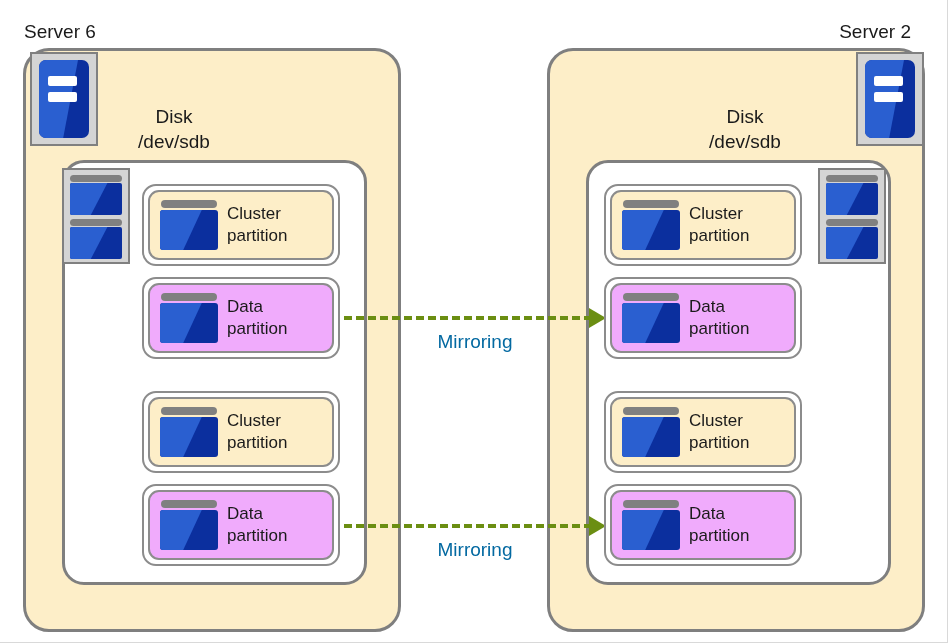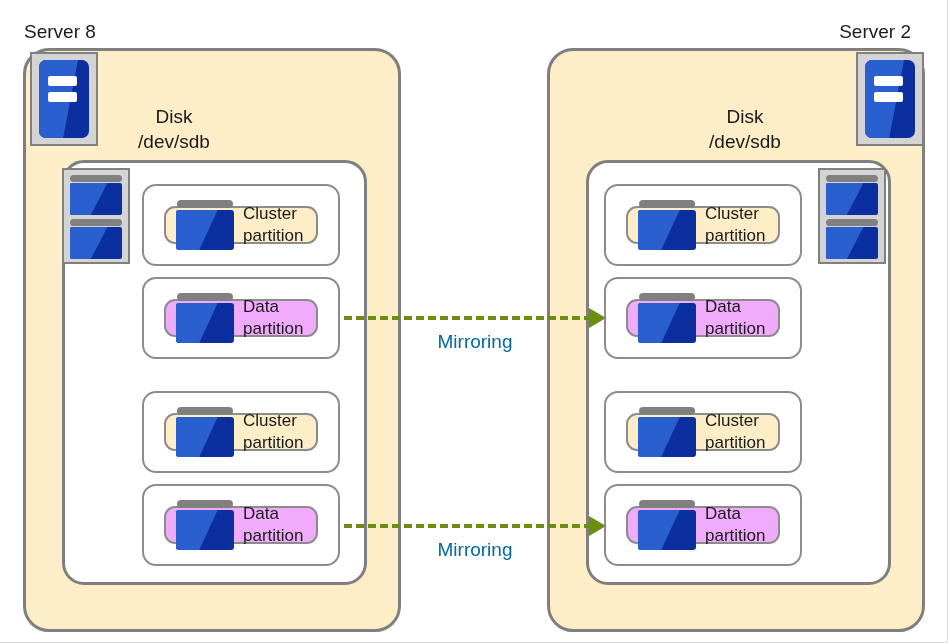--- a/index.html
+++ b/index.html
@@ -160,21 +160,21 @@
 
   
   .partition {
     position: absolute;
     width: 198px;
     height: 82px;
     border: 2px solid #8c8c8c;
     border-radius: 14px;
     box-sizing: border-box;
     background: #ffffff;
-    padding: 20px;
+    padding: 4px;
     z-index: 4;
   }
   .partition-inner {
     position: relative;
     width: 100%;
     height: 100%;
     border: 2px solid #8c8c8c;
     border-radius: 11px;
     box-sizing: border-box;
     display: flex;
@@ -259,21 +259,21 @@
     left: 344px;
   }
   #mirror-label-1 { top: 331px; }
   #mirror-label-2 { top: 539px; }
 </style>
 </head>
 <body>
 
 <div id="canvas">
 
-  <div class="server-title" id="server1-title">Server 8</div>
+  <div class="server-title" id="server1-title">Server 6</div>
 
   <div class="server-box" id="server1-box"></div>
 
   <div class="disk-label" id="disk-label-1">
     <span class="disk-label-line">Disk</span>
     <span class="disk-label-line">/dev/sdb</span>
   </div>
 
   <div class="disk-box" id="disk-box-1"></div>
 

